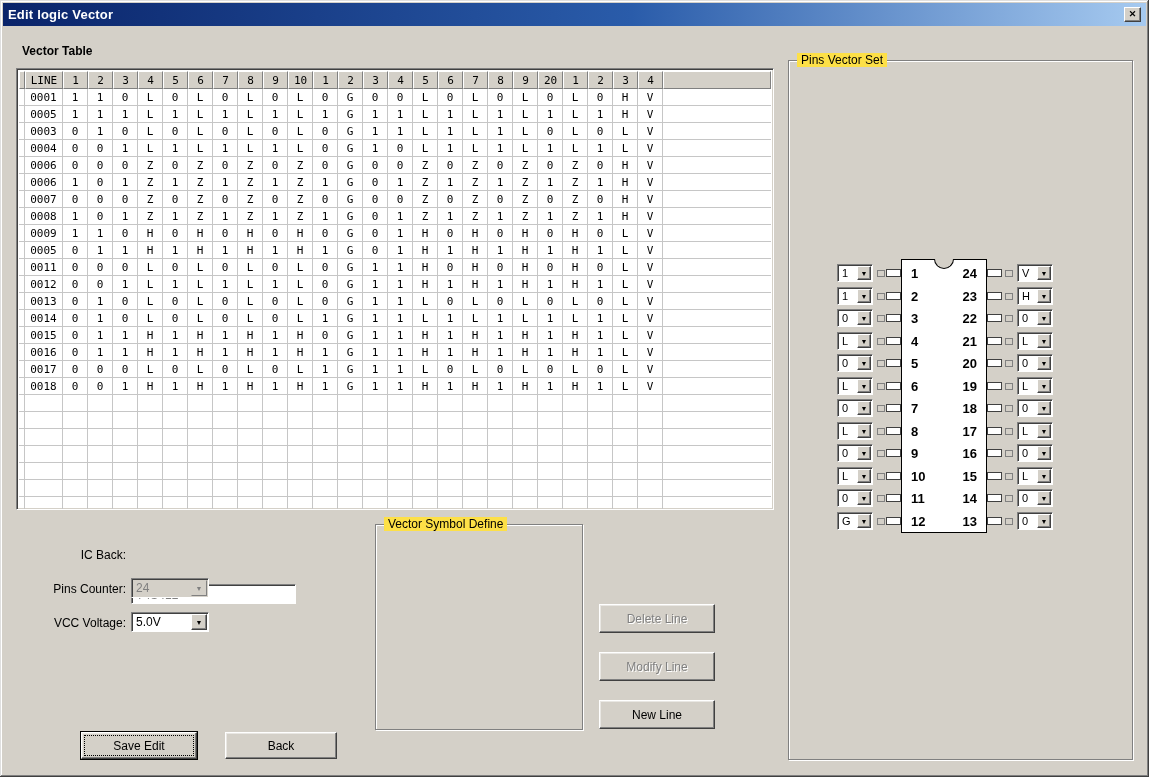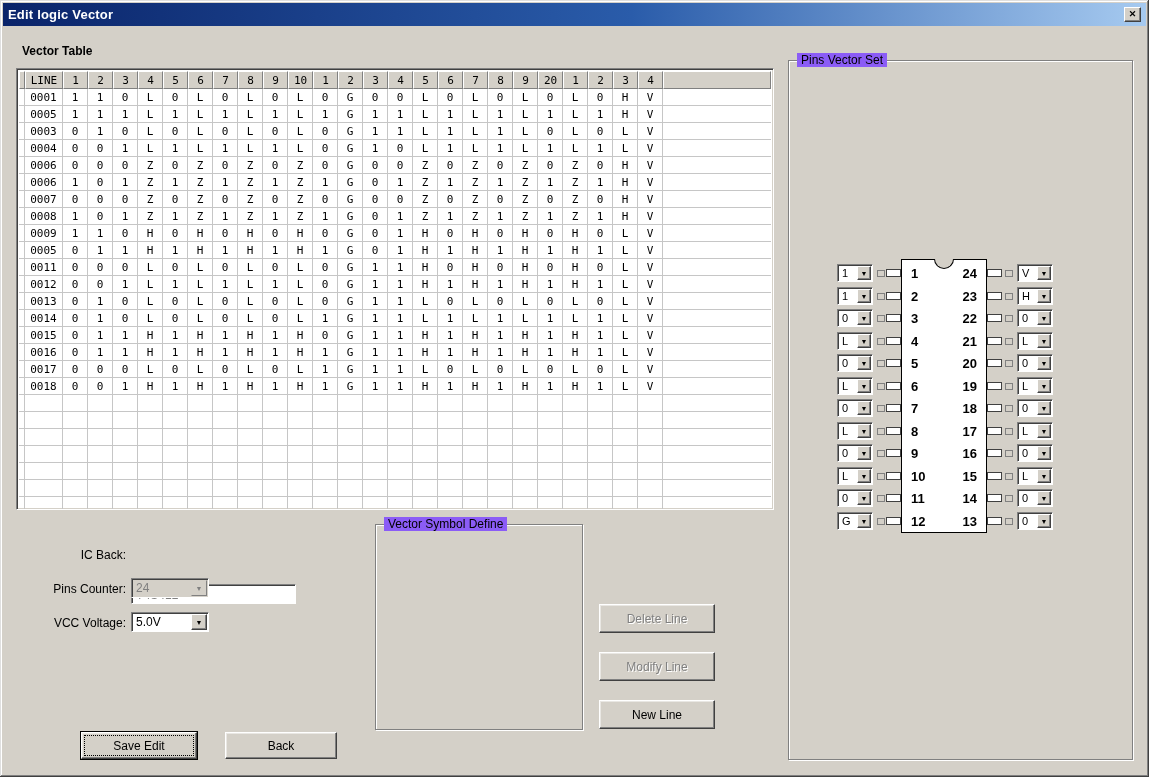--- a/index.html
+++ b/index.html
@@ -36,21 +36,21 @@
     font-family: "DejaVu Sans Mono", monospace; font-size: 11px; color: #000; }
   .grid th, .grid td { box-sizing: border-box; overflow: hidden; white-space: nowrap; }
   .grid th { height: 18px; background: #d4d0c8; font-weight: normal;
     border: 1px solid; border-color: #fff #808080 #808080 #fff; text-align: center; }
   .grid td { height: 17px; text-align: center; }
   .grid td.cell { border-right: 1px solid #c6c6c6; border-bottom: 1px solid #c6c6c6; }
   .grid td.filler { border-bottom: 1px solid #c6c6c6; }
 
   
   .groupbox { position: absolute; border: 1px solid #808080; box-shadow: inset 1px 1px 0 #fff, 1px 1px 0 #fff; }
-  .groupbox > .legend { position: absolute; top: -8px; left: 8px; background: #8b5cf6; padding: 0 4px; font-size: 12px; }
+  .groupbox > .legend { position: absolute; top: -8px; left: 8px; background: #fde047; padding: 0 4px; font-size: 12px; }
   #pins-group { left: 788px; top: 60px; width: 345px; height: 700px; }
   #symbol-group { left: 375px; top: 524px; width: 208px; height: 206px; }
   #symbol-lines { position: absolute; left: 20px; top: 30px; }
   .sym-line { font-size: 12px; line-height: 16px; white-space: pre; }
 
   
   #pins-area { position: absolute; inset: 0; }
   .chip { position: absolute; left: 112px; top: 198px; width: 86px; height: 274px; background: #fff; border: 1px solid #000; }
   .notch { position: absolute; top: -1px; left: 50%; transform: translateX(-50%); width: 20px; height: 10px;
     background: #d4d0c8; border: 1px solid #000; border-top: none; border-radius: 0 0 10px 10px; }

